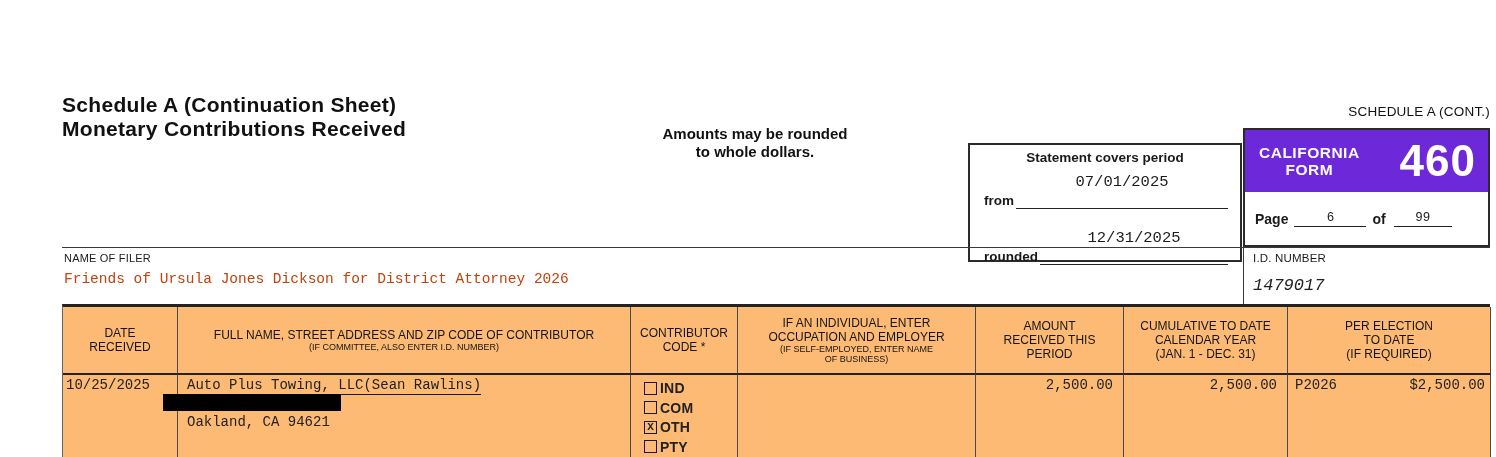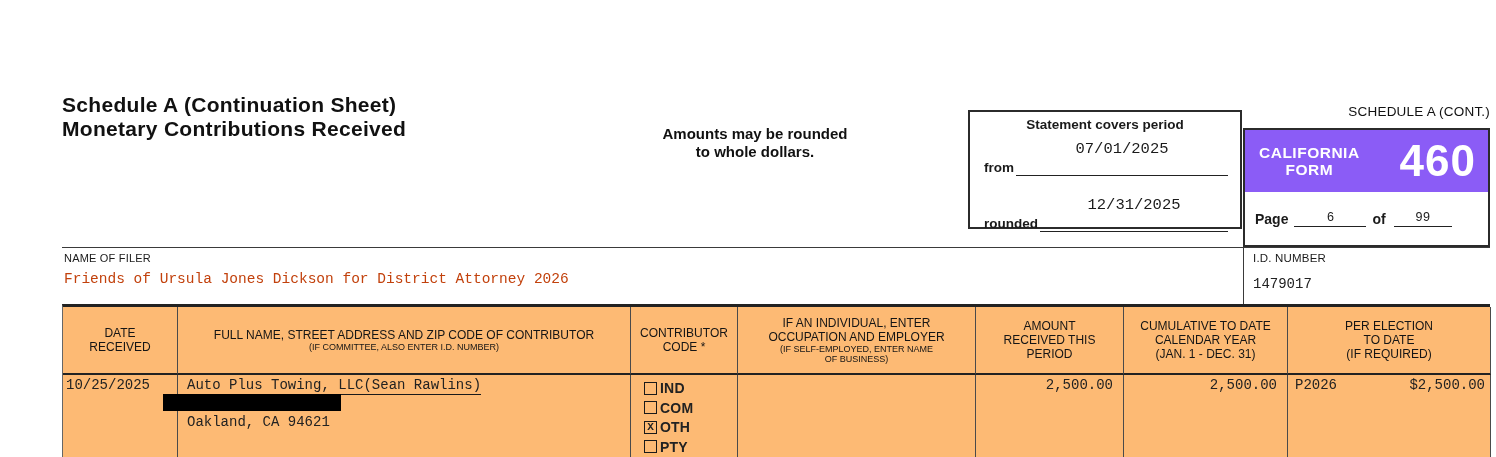--- a/index.html
+++ b/index.html
@@ -14,45 +14,45 @@
   
   .doc-title{position:absolute;left:62px;top:74px;font-size:21px;font-weight:700;line-height:24px;letter-spacing:.3px;color:#111;}
 
   
   .rounding{position:absolute;left:615px;top:106px;width:280px;text-align:center;font-weight:700;font-size:15px;line-height:18px;color:#111;}
 
   
   .sched-cont{position:absolute;right:6px;top:85px;font-size:13.5px;color:#111;letter-spacing:.2px;}
 
   
-  .period-box{position:absolute;left:968px;top:91px;width:274px;height:119px;border:2px solid #2b2b2b;box-sizing:border-box;background:#fff;}
+  .period-box{position:absolute;left:968px;top:124px;width:274px;height:119px;border:2px solid #2b2b2b;box-sizing:border-box;background:#fff;}
   .period-title{text-align:center;font-weight:700;font-size:13.5px;margin-top:5px;}
   .period-row{position:absolute;left:14px;right:12px;display:flex;align-items:flex-end;}
   .row-from{top:28px;}
   .row-through{top:84px;}
   .period-label{font-weight:700;font-size:13.5px;padding-bottom:1px;}
   .period-value{flex:1;border-bottom:1.5px solid #222;text-align:center;font-size:15.5px;padding-bottom:17px;margin-left:2px;}
 
   
   .form-box{position:absolute;left:1243px;top:109px;width:247px;height:119px;border:2px solid #2b2b2b;box-sizing:border-box;background:#fff;}
-  .form-dark{height:62px;background:#8b5cf6;color:#fff;display:flex;align-items:center;}
+  .form-dark{height:62px;background:#6d28d9;color:#fff;display:flex;align-items:center;}
   .brand-stack{padding-left:14px;text-align:center;font-weight:700;font-size:15.5px;line-height:17.5px;letter-spacing:.5px;}
   .form-number{margin-left:auto;padding-right:12px;font-weight:700;font-size:44px;letter-spacing:1px;line-height:56px;}
   .page-row{display:flex;align-items:flex-end;padding:0 10px;margin-top:19px;font-weight:700;font-size:14px;}
   .page-line{display:inline-block;border-bottom:1.5px solid #222;text-align:center;font-family:"Liberation Mono","DejaVu Sans Mono",monospace;font-weight:400;font-size:12.5px;padding-bottom:1px;}
   .pl-first{width:72px;margin:0 6px;}
   .pl-second{width:58px;margin-left:8px;}
 
   
   .filer-topline{position:absolute;left:62px;top:228px;width:1428px;border-top:1.5px solid #3a3a3a;}
   .filer-label{position:absolute;left:64px;top:233px;font-size:11px;letter-spacing:.2px;}
   .filer-name{position:absolute;left:64px;top:252px;font-size:14.5px;color:#c2410c;}
   .id-divider{position:absolute;left:1243px;top:228px;height:57px;border-left:1.5px solid #3a3a3a;}
   .id-label{position:absolute;left:1253px;top:233px;font-size:11.5px;letter-spacing:.2px;}
-  .id-value{position:absolute;left:1253px;top:257px;font-size:14px;color:#222;}
+  .id-value{position:absolute;left:1253px;top:257px;font-size:17px;color:#222;font-style:italic;}
 
   
   .ctable{
     position:absolute;left:62px;top:285px;width:1428px;
     display:grid;grid-template-columns:115px 453px 107px 238px 148px 164px 203px;
     grid-template-rows:68px 101px;
     border-top:3px solid #222;border-left:1px solid #666;box-sizing:border-box;background:#fdba74;
   }
   .th{
     border-right:1px solid #4a4a4a;border-bottom:2.5px solid #222;

